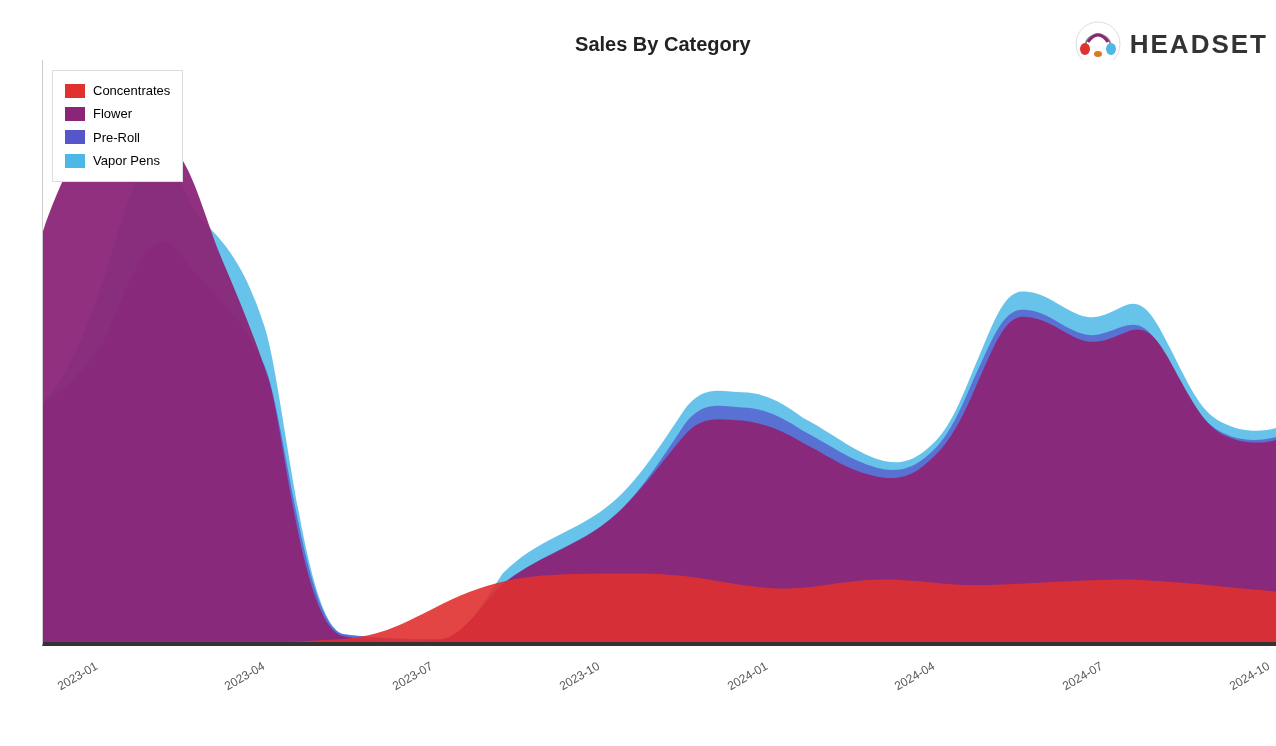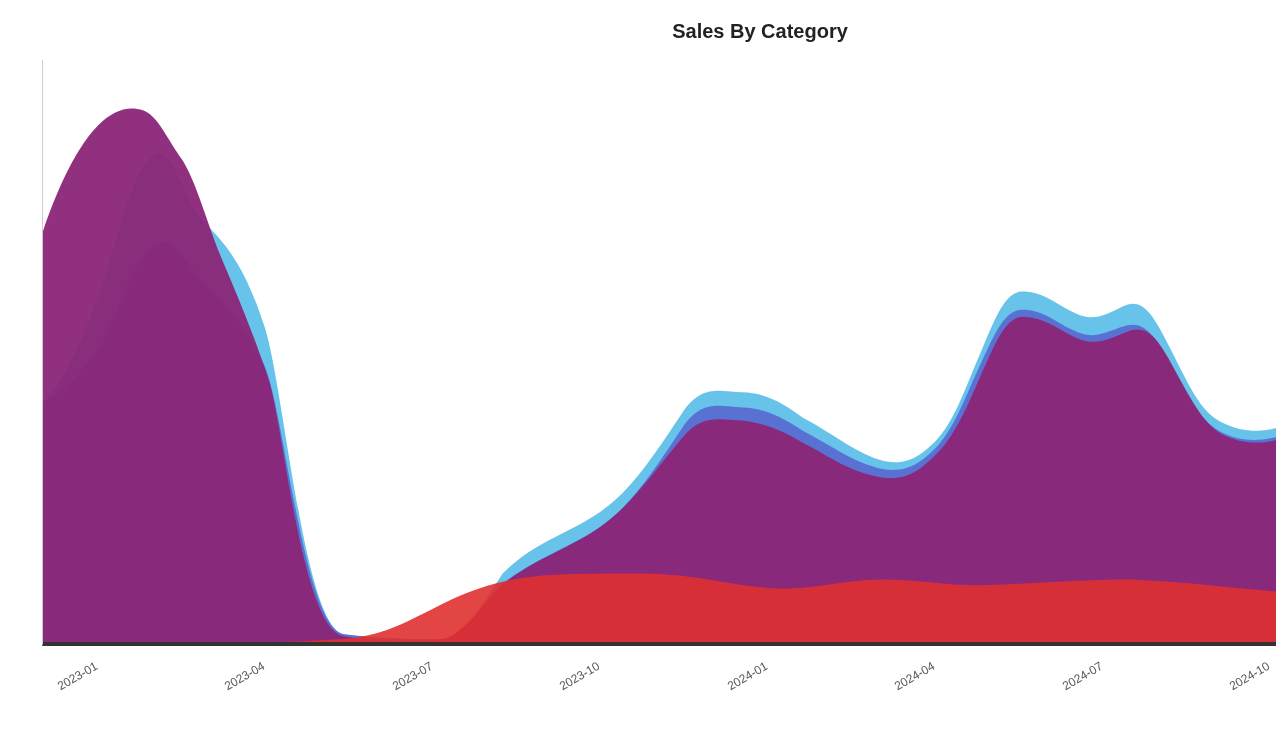--- a/index.html
+++ b/index.html
@@ -95,22 +95,57 @@
     }
   </style>
 </head>
 <body>
 
 <div class="chart-container">
 
   <div class="header">
     <div style="width:200px;"></div>
     <div class="chart-title">Sales By Category</div>
-  </div>
-
+    <div class="logo-area">
+
+      <svg class="logo-icon" viewBox="0 0 48 48" xmlns="http://www.w3.org/2000/svg">
+        <circle cx="24" cy="24" r="22" fill="none" stroke="#ddd" stroke-width="1"></circle>
+
+        <path d="M12 28 Q10 20 18 16 Q24 12 30 16 Q38 20 36 28" fill="none" stroke="#888" stroke-width="2"></path>
+
+        <ellipse cx="11" cy="29" rx="5" ry="6" fill="#e03030"></ellipse>
+
+        <ellipse cx="37" cy="29" rx="5" ry="6" fill="#4db8e8"></ellipse>
+
+        <path d="M14 22 Q24 8 34 22" fill="none" stroke="#8B2577" stroke-width="3"></path>
+
+        <ellipse cx="24" cy="34" rx="4" ry="3" fill="#e07820"></ellipse>
+      </svg>
+      <div class="logo-text">HEADSET</div>
+    </div>
+  </div>
+
+  <div class="legend">
+    <div class="legend-item">
+      <div class="legend-color" style="background:#e03030;"></div>
+      <span>Concentrates</span>
+    </div>
+    <div class="legend-item">
+      <div class="legend-color" style="background:#8B2577;"></div>
+      <span>Flower</span>
+    </div>
+    <div class="legend-item">
+      <div class="legend-color" style="background:#5555cc;"></div>
+      <span>Pre-Roll</span>
+    </div>
+    <div class="legend-item">
+      <div class="legend-color" style="background:#4db8e8;"></div>
+      <span>Vapor Pens</span>
+    </div>
+  </div>
 
   <div class="chart-area">
     <svg class="chart-svg" viewBox="0 0 1236 580" preserveAspectRatio="none" xmlns="http://www.w3.org/2000/svg">
       <defs>
         <linearGradient id="flowerGrad" x1="0" y1="0" x2="0" y2="1">
           <stop offset="0%" stop-color="#8B2577" stop-opacity="1"></stop>
           <stop offset="100%" stop-color="#8B2577" stop-opacity="0.9"></stop>
         </linearGradient>
       </defs>
 

